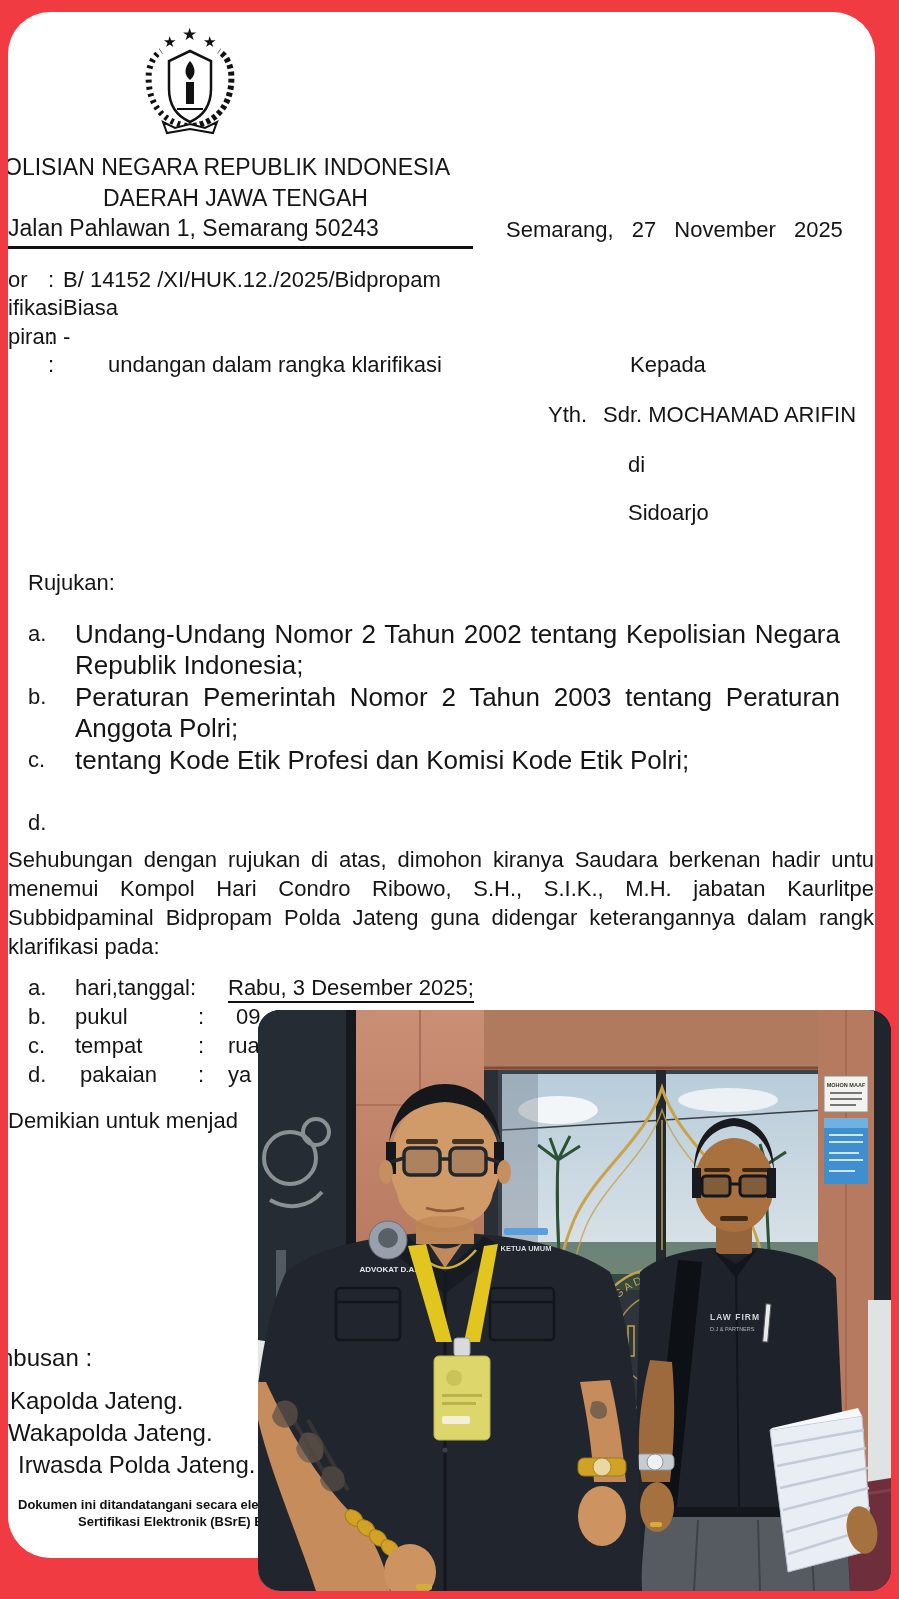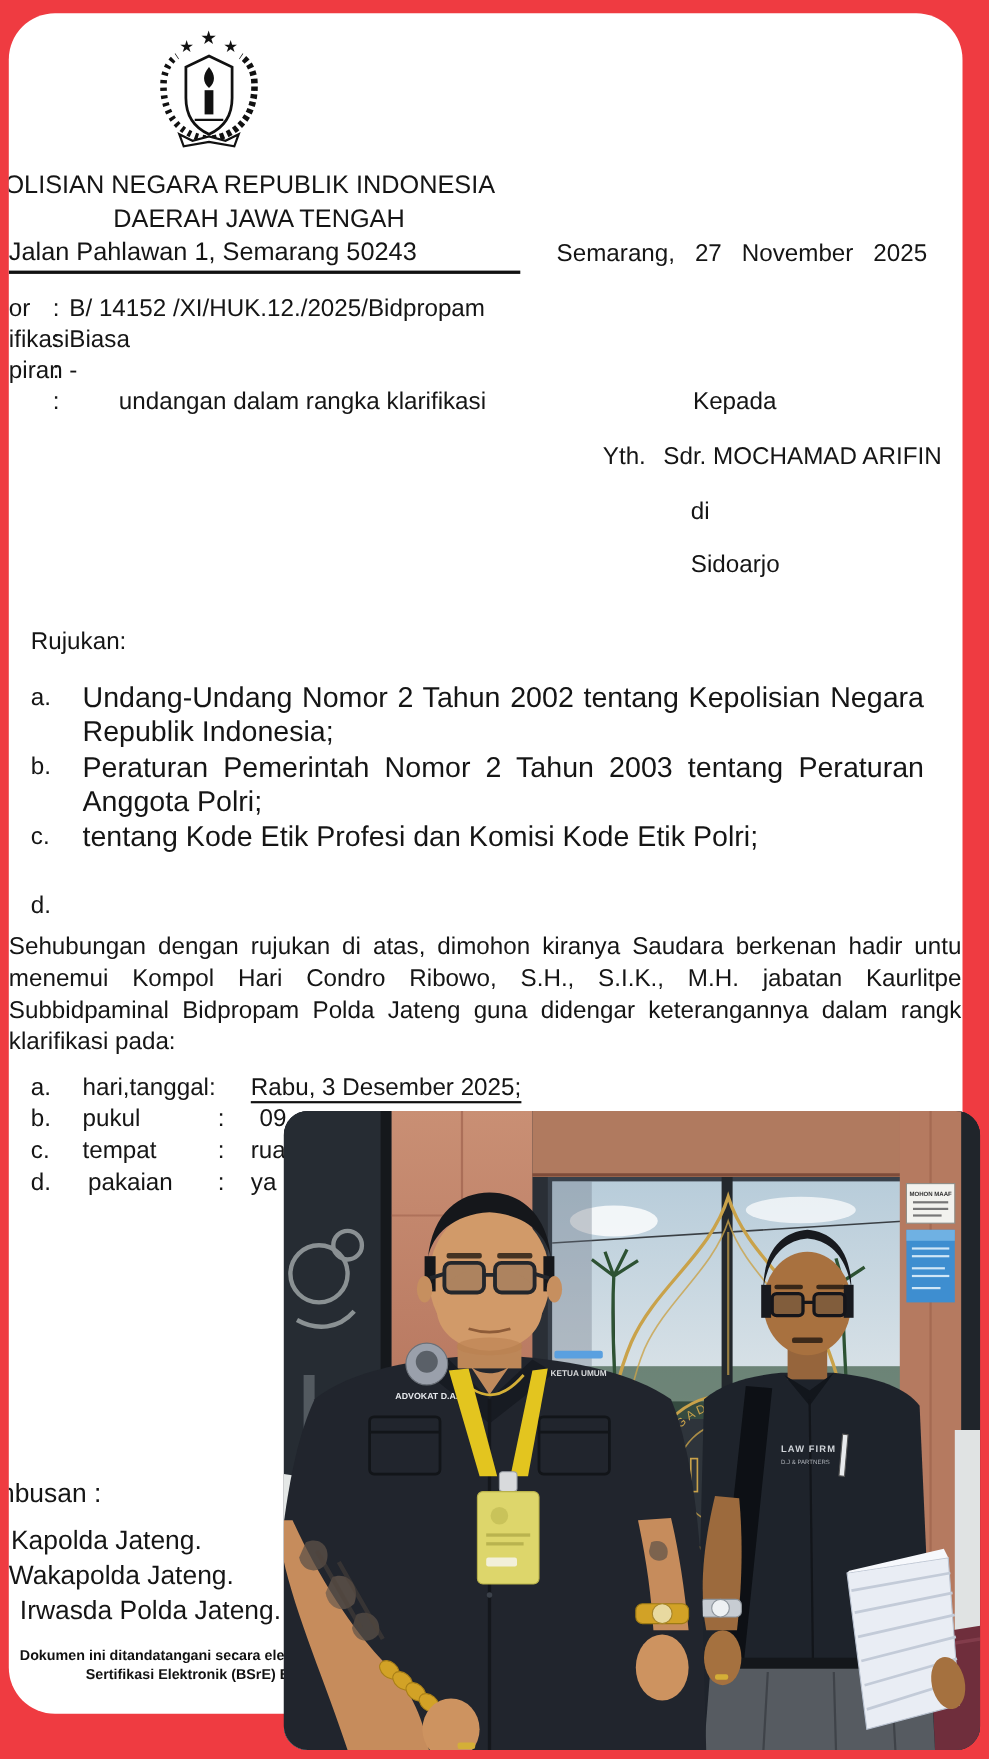--- a/index.html
+++ b/index.html
@@ -109,20 +109,21 @@
     <div class="abs t" style="left:20px;top:1019px;">c.</div>
     <div class="abs t" style="left:67px;top:1019px;">tempat</div>
     <div class="abs t" style="left:190px;top:1019px;">:</div>
     <div class="abs t" style="left:220px;top:1019px;">rua</div>
 
     <div class="abs t" style="left:20px;top:1048px;">d.</div>
     <div class="abs t" style="left:72px;top:1048px;">pakaian</div>
     <div class="abs t" style="left:190px;top:1048px;">:</div>
     <div class="abs t" style="left:220px;top:1048px;">ya</div>
 
+    <div class="abs t" style="left:0px;top:1094px;">Demikian untuk menjad</div>
 
     <div class="abs tem" style="left:-8px;top:1330px;">nbusan :</div>
     <div class="abs tem" style="left:2px;top:1373px;">Kapolda Jateng.</div>
     <div class="abs tem" style="left:0px;top:1405px;">Wakapolda Jateng.</div>
     <div class="abs tem" style="left:10px;top:1437px;">Irwasda Polda Jateng.</div>
 
     <div class="abs ft" style="left:10px;top:1484px;">Dokumen ini ditandatangani secara elektr</div>
     <div class="abs ft" style="left:70px;top:1501px;">Sertifikasi Elektronik (BSrE) BS</div>
   </div>
 

